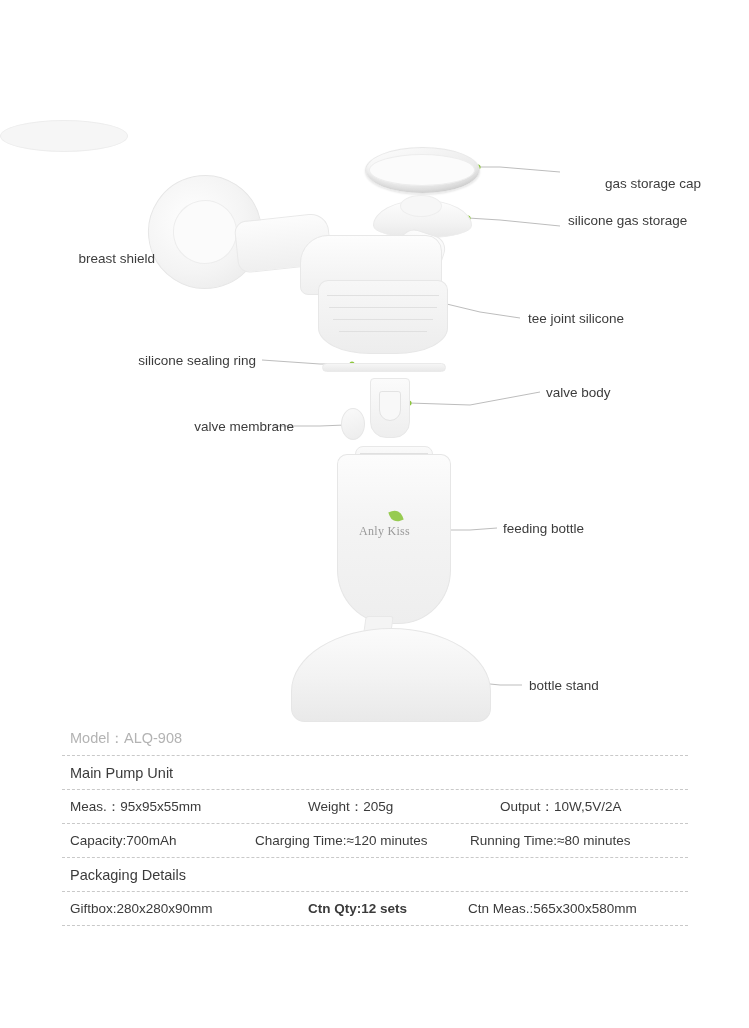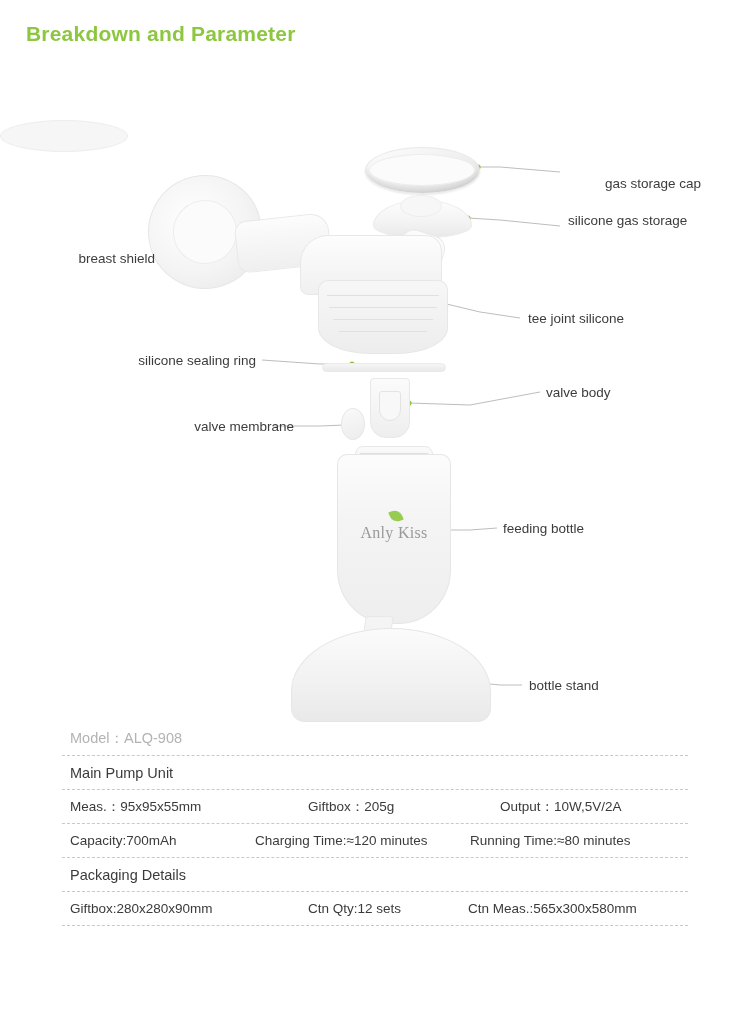--- a/index.html
+++ b/index.html
@@ -203,23 +203,22 @@
     width: 76px; height: 26px;
     background: linear-gradient(180deg,#fafafa,#f1f1f1);
     border: 1px solid #e8e8e8;
     border-radius: 8px 8px 4px 4px;
   }
   .bottle-neck .rib { left: 4px; width: 68px; }
   .bottle-brand {
     position: absolute;
     left: 359px; top: 404px;
     width: 70px;
-    text-align: center;
     font-family: "Liberation Serif", serif;
-    font-size: 16px;
+    font-size: 12px;
     color: #9a9a9a;
     letter-spacing: .3px;
   }
   .brand-leaf {
     position: absolute;
     left: 390px; top: 390px;
     width: 12px; height: 12px;
     background: #8dc63f;
     border-radius: 0 70% 0 70%;
     transform: rotate(-20deg);
@@ -281,29 +280,28 @@
     color: #3b3b3b;
     padding-left: 8px;
   }
   .c-a { width: 238px; }
   .c-b { width: 192px; }
   .c-c { flex: 1; }
   .d-a { width: 185px; }
   .d-b { width: 215px; }
   .d-c { flex: 1; }
   .p-a { width: 238px; }
-  .p-b { width: 160px; }
+  .p-b { width: 160px; font-weight: bold; }
   .p-c { flex: 1; }
 </style>
 </head>
 <body>
 
 <div id="page">
 
-  <div class="page-title" style="color: rgb(141, 198, 63);">Breakdown and Parameter</div>
 
   <div class="diagram">
 
     <svg class="leaders" viewBox="0 0 749 610">
       <g stroke="#bdbdbd" stroke-width="1" fill="none">
         <path d="M478,47 L500,47 L560,52"></path>
         <path d="M468,98 L500,100 L560,106"></path>
         <path d="M226,140 L200,138 L160,138"></path>
         <path d="M430,180 L480,192 L520,198"></path>
         <path d="M352,244 L320,244 L262,240"></path>
@@ -377,21 +375,21 @@
       <div class="spec-cell spec-model">
         <span>Model：</span><span>ALQ-908</span>
       </div>
     </div>
 
     <div class="spec-row">
       <div class="spec-cell spec-head">Main Pump Unit</div>
     </div>
     <div class="spec-row">
       <div class="spec-cell c-a">Meas.：95x95x55mm</div>
-      <div class="spec-cell c-b">Giftbox：205g</div>
+      <div class="spec-cell c-b">Weight：205g</div>
       <div class="spec-cell c-c">Output：10W,5V/2A</div>
     </div>
 
     <div class="spec-row">
       <div class="spec-cell d-a">Capacity:700mAh</div>
       <div class="spec-cell d-b">Charging Time:≈120 minutes</div>
       <div class="spec-cell d-c">Running Time:≈80 minutes</div>
     </div>
 
     <div class="spec-row">

